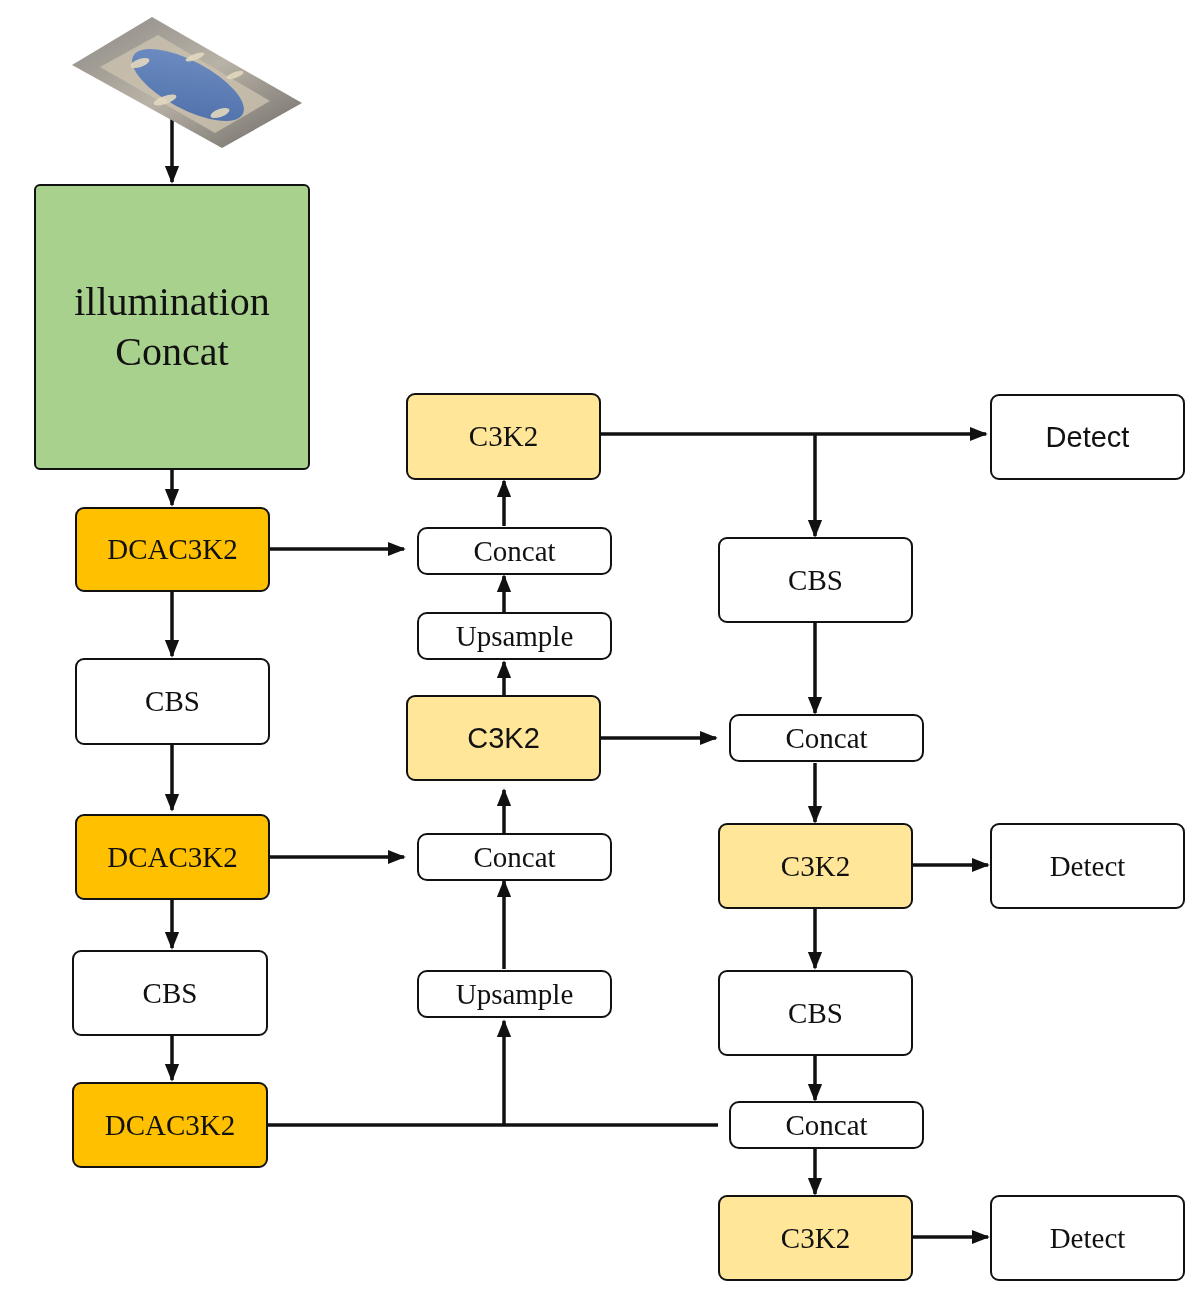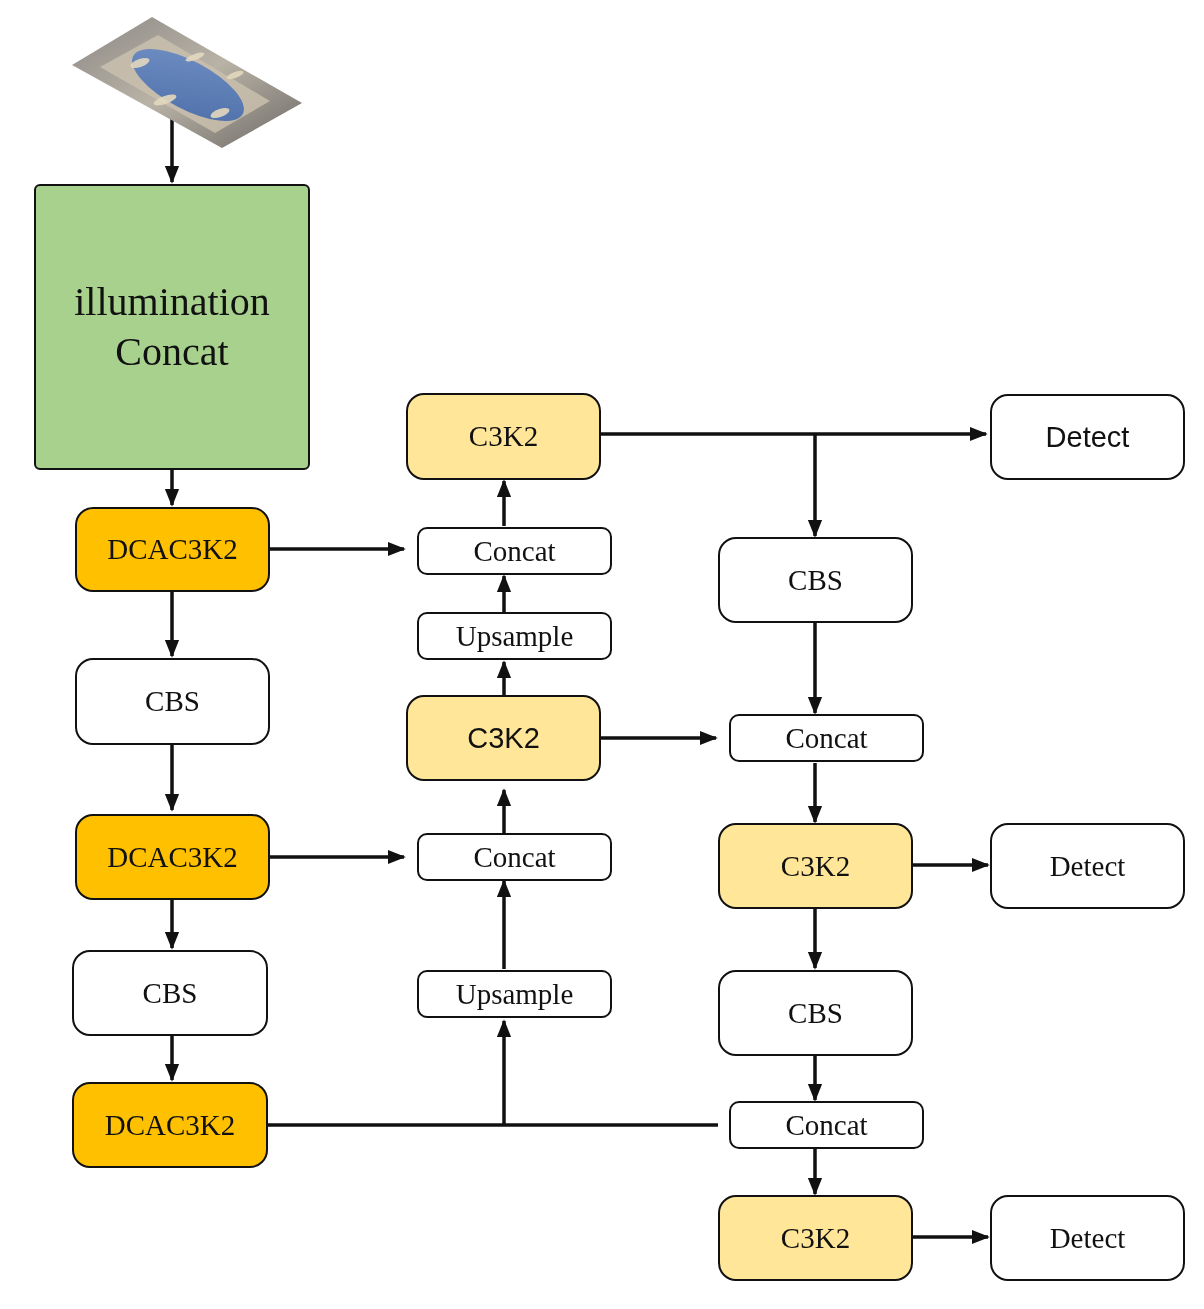--- a/index.html
+++ b/index.html
@@ -1,19 +1,19 @@
 <!DOCTYPE html>
 <html><head>
 <meta charset="utf-8">
 <style>
   html, body { margin: 0; padding: 0; background: #ffffff; }
   #canvas { position: relative; width: 1204px; height: 1309px; background: #ffffff; overflow: hidden; }
   .node {
     position: absolute; box-sizing: border-box;
-    border: 2.5px solid #111; border-radius: 18px;
+    border: 2.5px solid #111; border-radius: 9px;
     display: flex; align-items: center; justify-content: center;
     font-family: "Liberation Serif", "DejaVu Serif", serif;
     color: #111; font-size: 29px; text-align: center; line-height: 1.2;
   }
   .node.small { border-radius: 10px; margin-left: 11px; }
   .node.sans { font-family: "Liberation Sans", "DejaVu Sans", sans-serif; font-size: 29px; }
   .node.encoder { border-radius: 6px; font-size: 40px; line-height: 1.25; flex-direction: column; }
   #edges { position: absolute; left: 0; top: 0; }
   .thumb { position: absolute; left: 70px; top: 15px; width: 235px; height: 135px; }
 </style>

